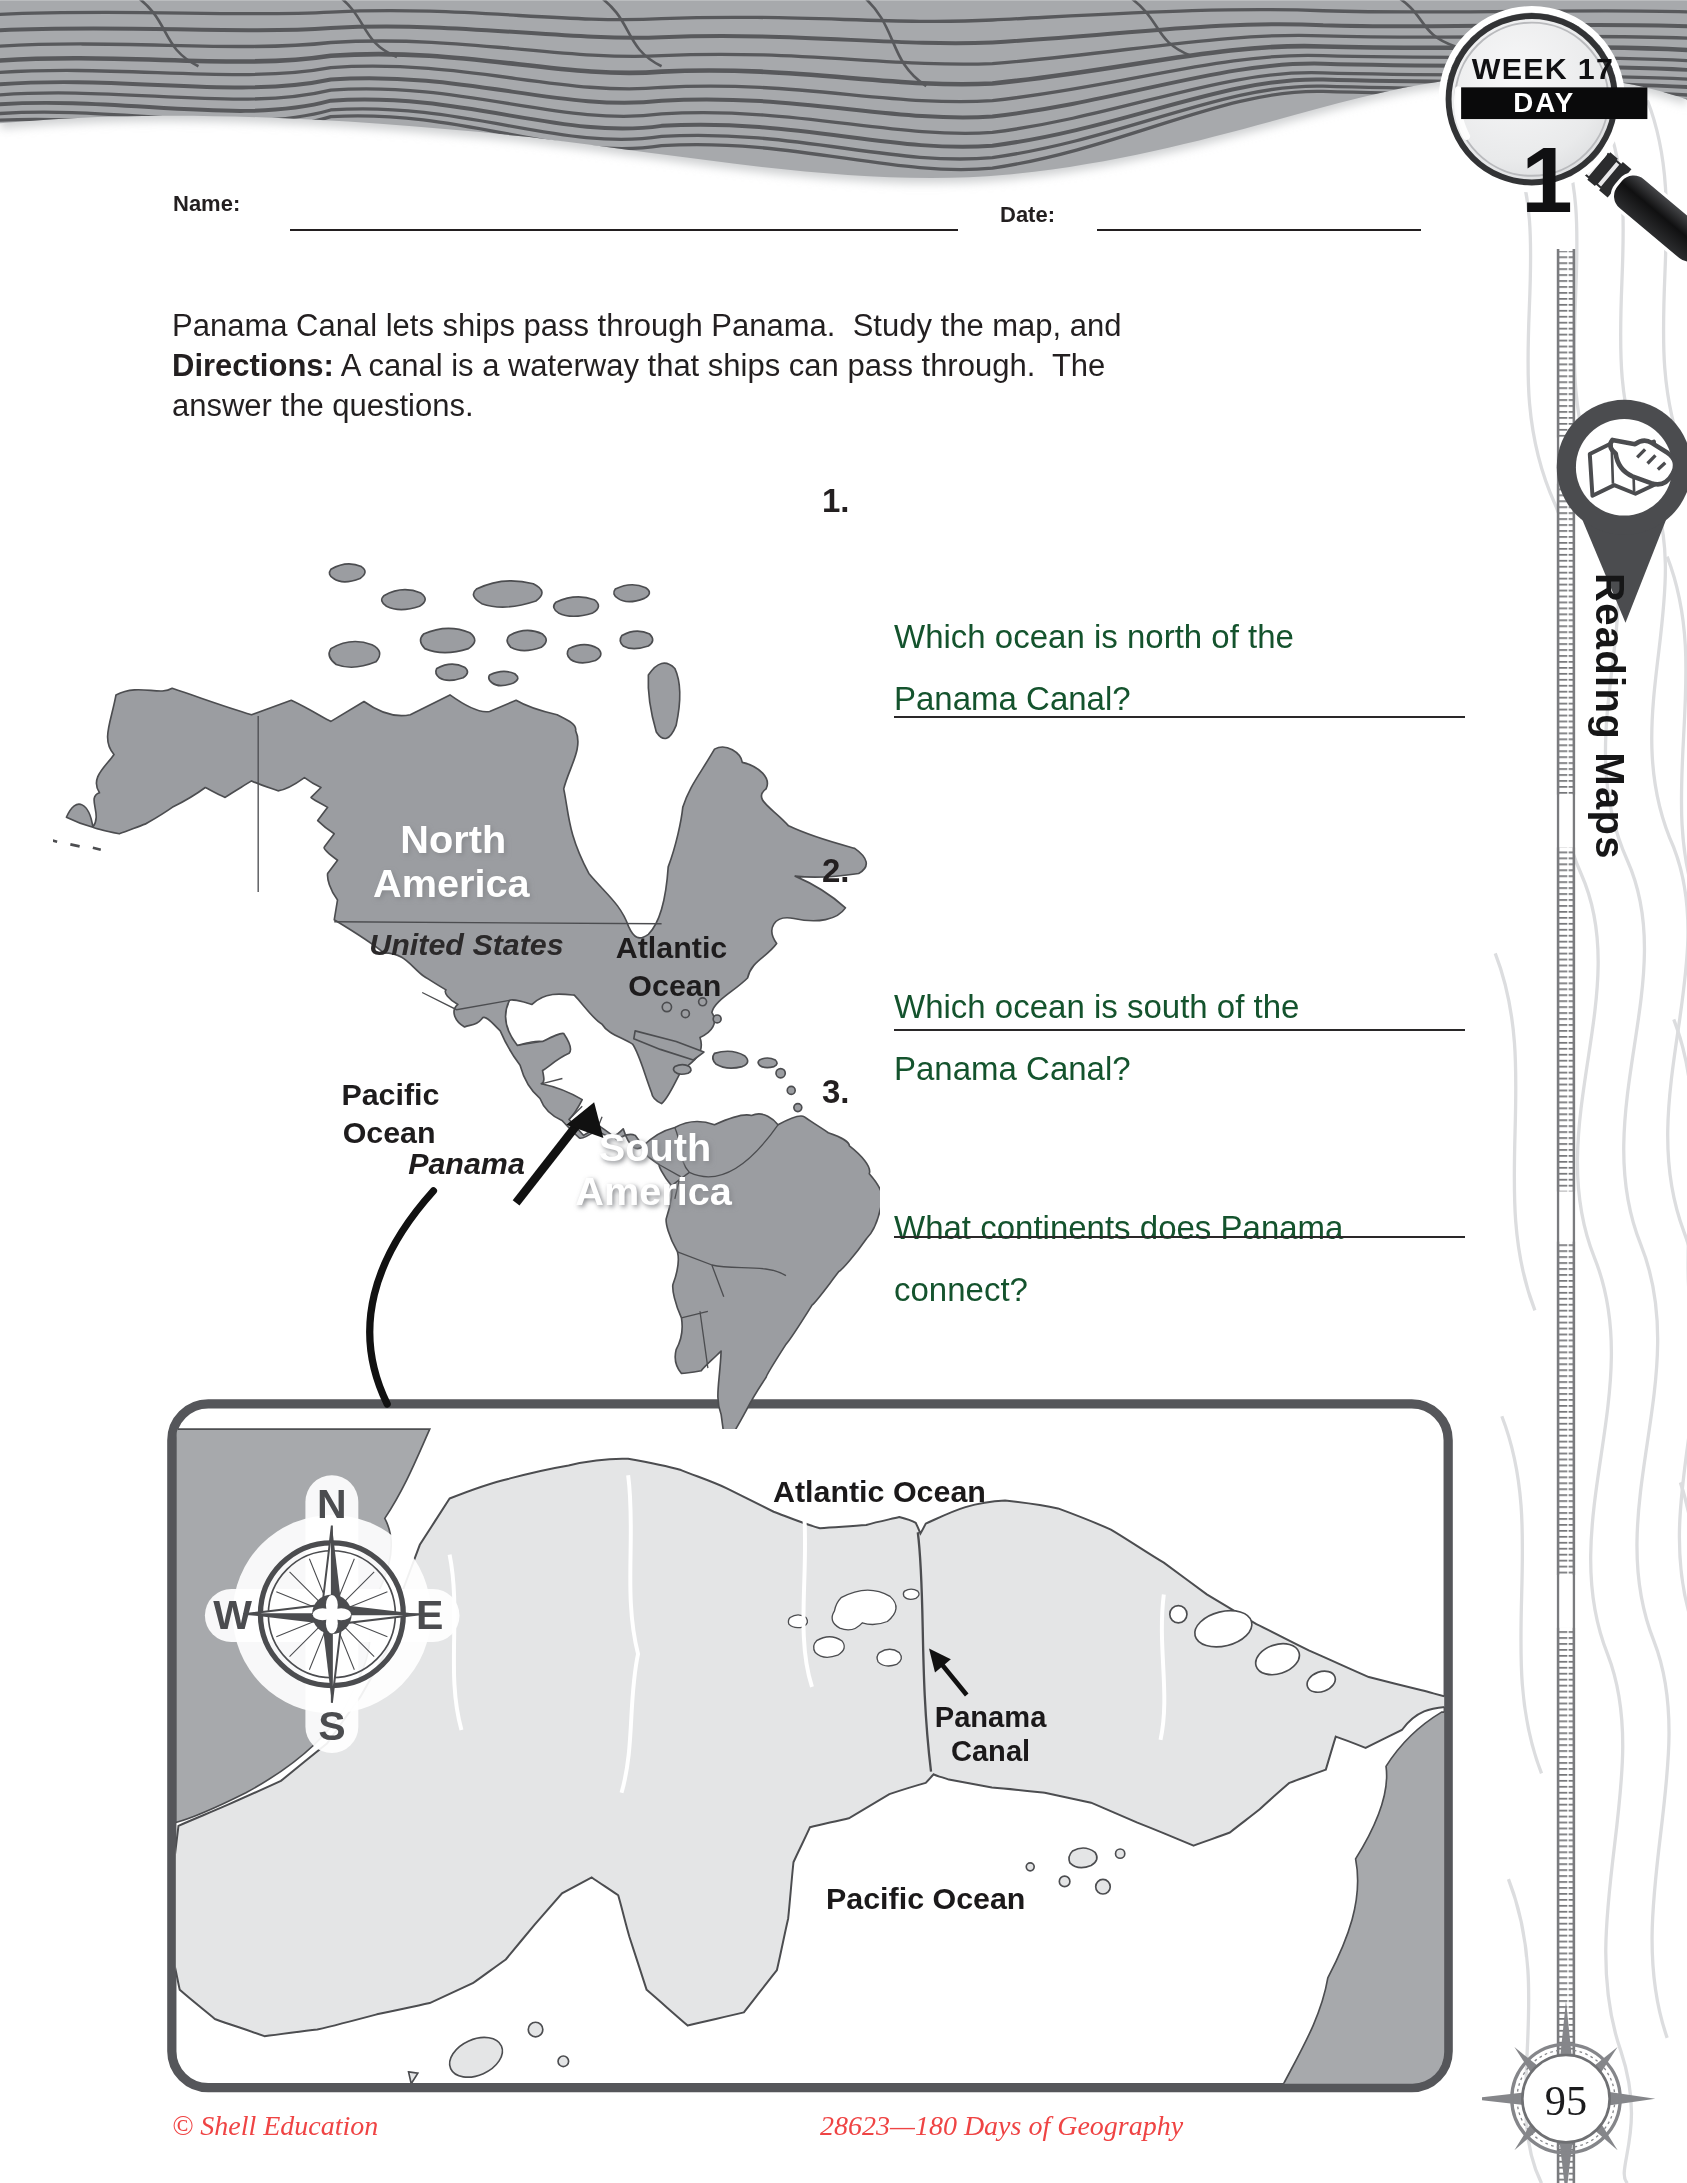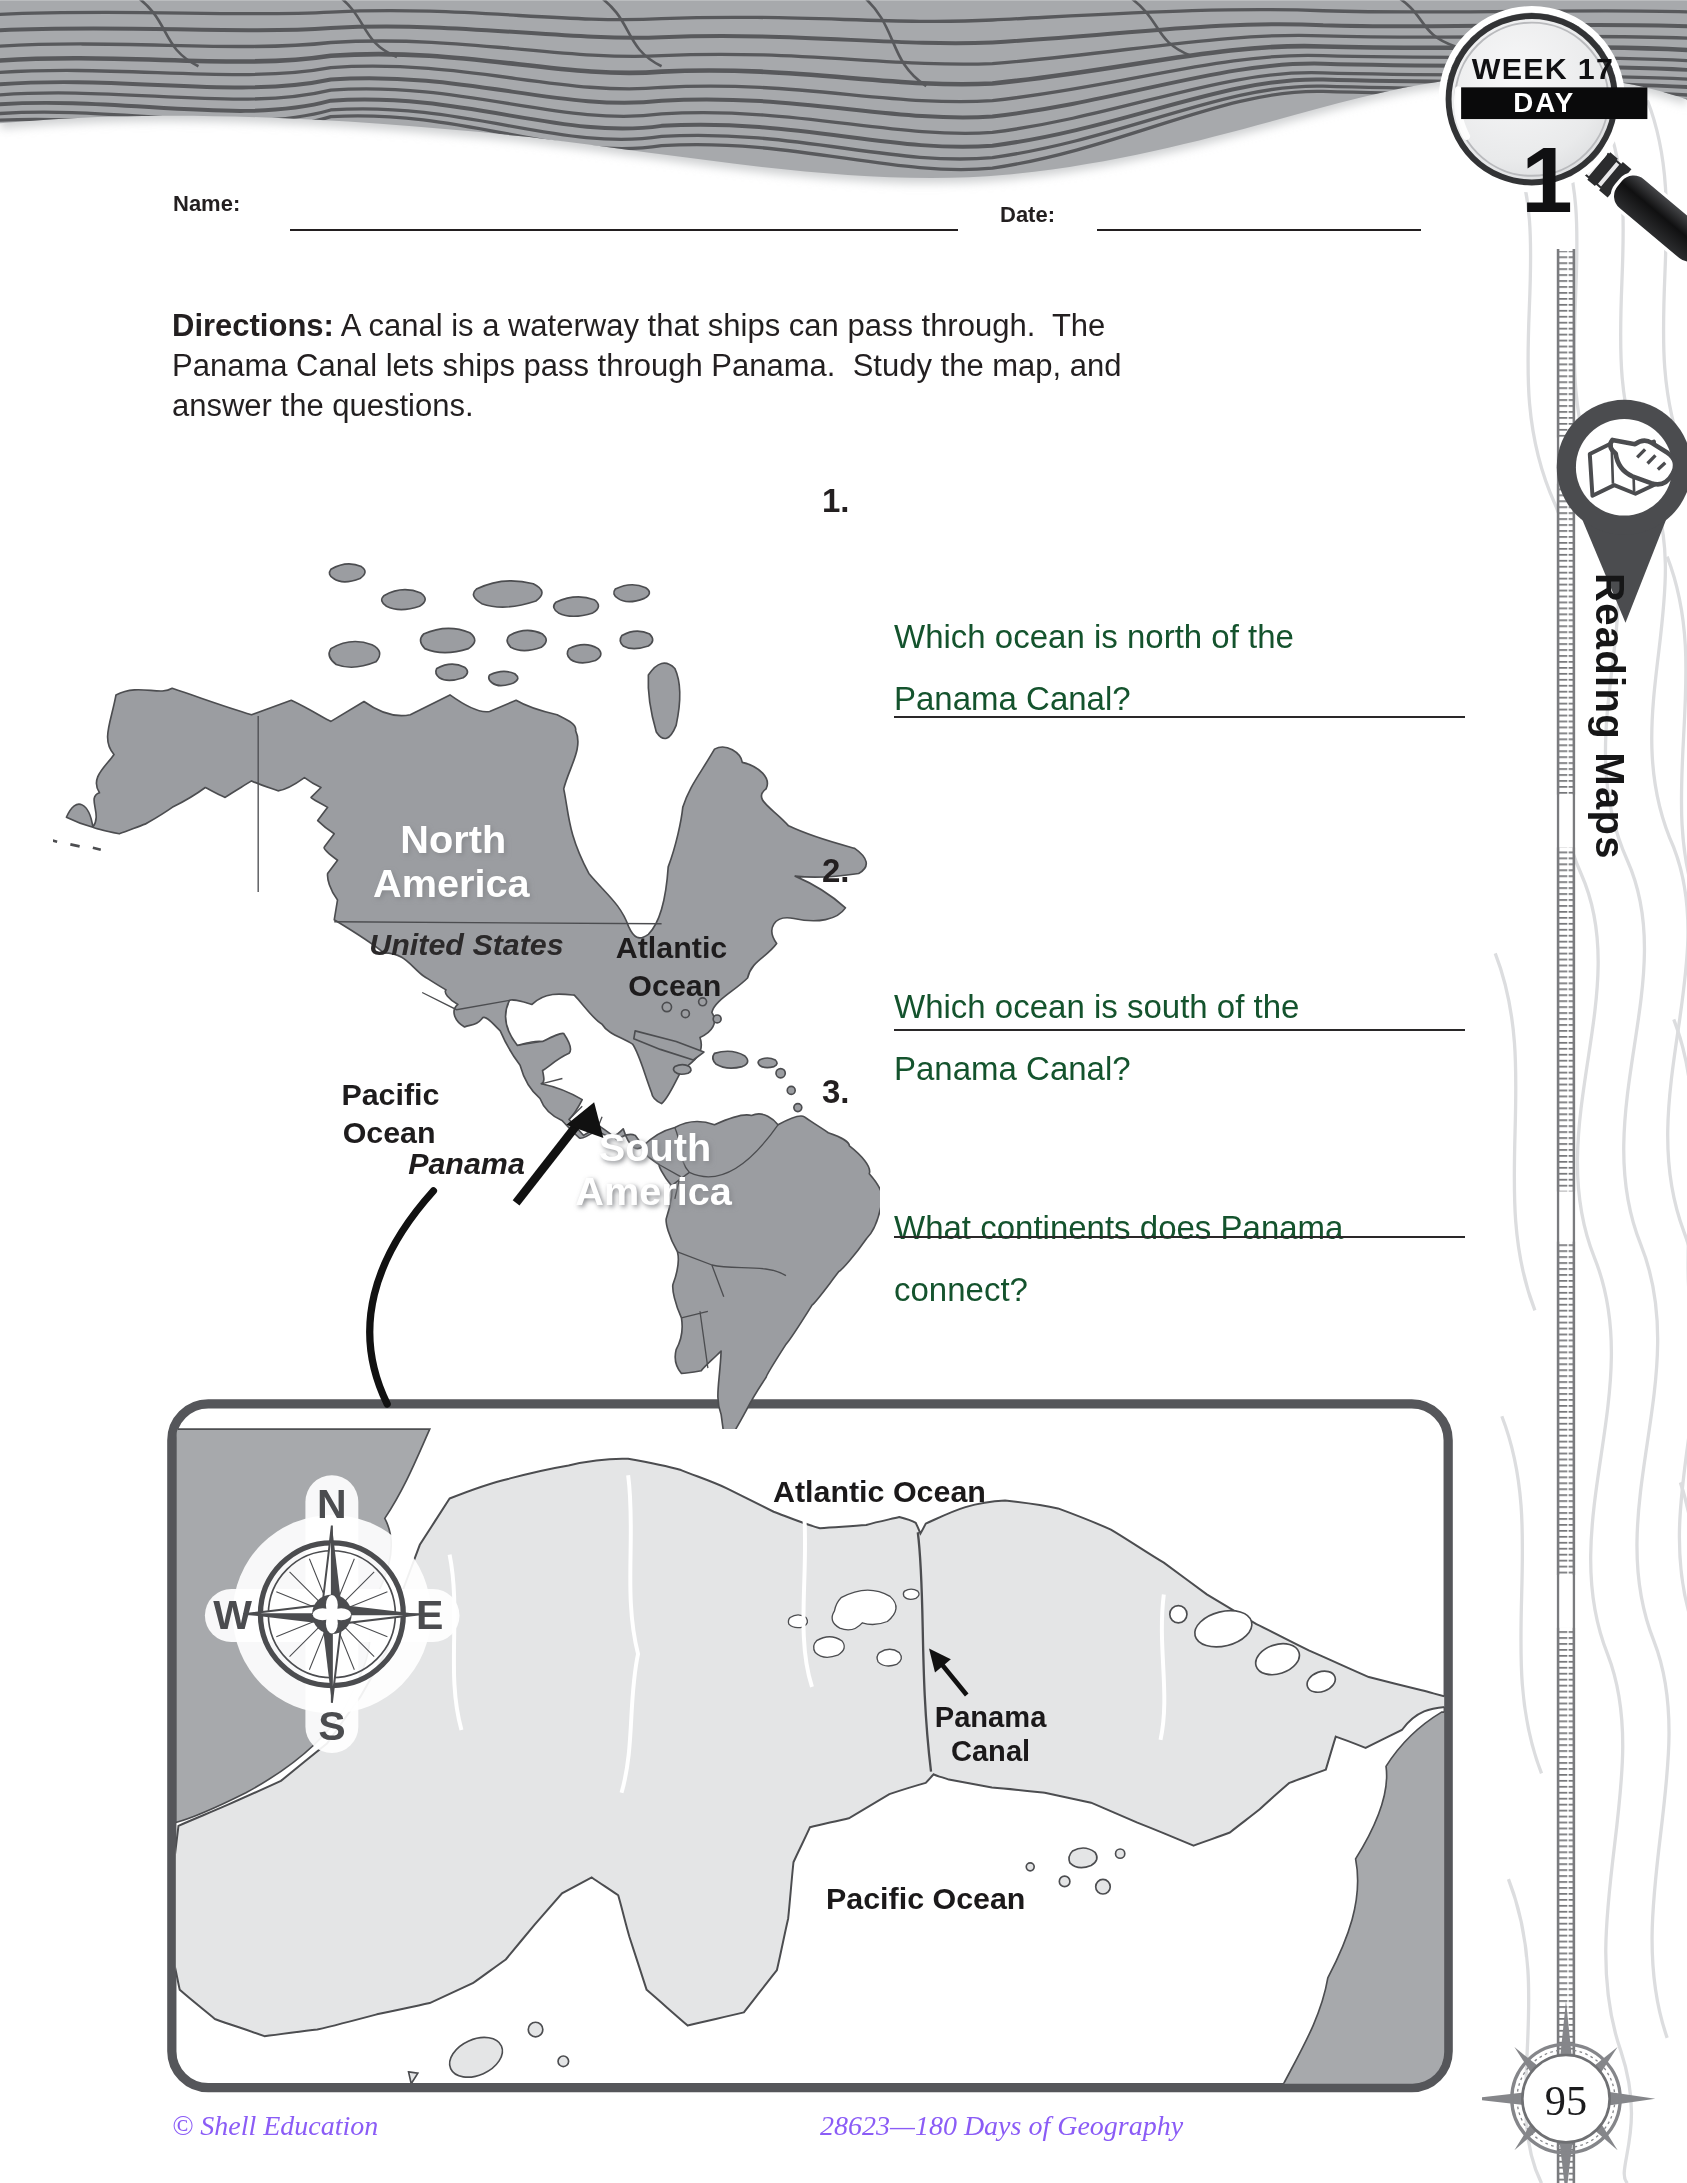--- a/index.html
+++ b/index.html
@@ -13,21 +13,21 @@
   .dirline{font-size:31px;line-height:40px;color:#231f20;white-space:pre;}
   .dirbold{font-weight:bold;}
   
   .qnum{font-weight:bold;font-size:33px;color:#231f20;}
   .qtext{font-size:33px;color:#14532d;line-height:62px;white-space:pre;}
   .ansline{border-bottom:2.6px solid #2a2829;height:0;}
   
   #reading-maps{writing-mode:vertical-rl;text-orientation:sideways;
      font-weight:bold;font-size:40px;letter-spacing:1.3px;color:#161617;}
   
-  .footer{font-family:"Liberation Serif",serif;font-style:italic;font-size:28px;color:#8b5cf6;}
+  .footer{font-family:"Liberation Serif",serif;font-style:italic;font-size:28px;color:#ef4444;}
   svg text{font-family:"Liberation Sans",sans-serif;}
   .sveti{font-style:italic;}
 </style>
 </head>
 <body>
 
 <div id="page">
 
   <svg class="abs" style="left:0;top:0;z-index:1" width="1687" height="212" viewBox="0 0 2550 320">
     <defs>
@@ -148,22 +148,22 @@
     <text x="214" y="170" text-anchor="middle" font-size="42" font-weight="bold" fill="#ffffff" letter-spacing="3">DAY</text>
     <text x="218" y="320" text-anchor="middle" font-size="140" font-weight="bold" fill="#101012">1</text>
   </svg>
 
   <div class="abs formlabel" style="left:173px;top:191px;z-index:5;">Name:</div>
   <div class="abs writeline" style="left:290px;top:229px;width:668px;z-index:5;"></div>
   <div class="abs formlabel" style="left:1000px;top:202px;z-index:5;">Date:</div>
   <div class="abs writeline" style="left:1097px;top:229px;width:324px;z-index:5;"></div>
 
   <div class="abs" style="left:172px;top:306px;z-index:5;">
+    <div class="dirline">Panama Canal lets ships pass through Panama.  Study the map, and</div>
     <div class="dirline"><span class="dirbold">Directions:</span><span> A canal is a waterway that ships can pass through.  The</span></div>
-    <div class="dirline">Panama Canal lets ships pass through Panama.  Study the map, and</div>
     <div class="dirline">answer the questions.</div>
   </div>
 
   <div class="abs qnum" style="left:822px;top:482px;z-index:5;">1.</div>
   <div class="abs qtext" style="left:894px;top:482px;z-index:5;">
     <div>Which ocean is north of the</div><div>Panama Canal?</div>
   </div>
   <div class="abs ansline" style="left:894px;top:716px;width:571px;z-index:5;"></div>
 
   <div class="abs qnum" style="left:822px;top:852px;z-index:5;">2.</div>

